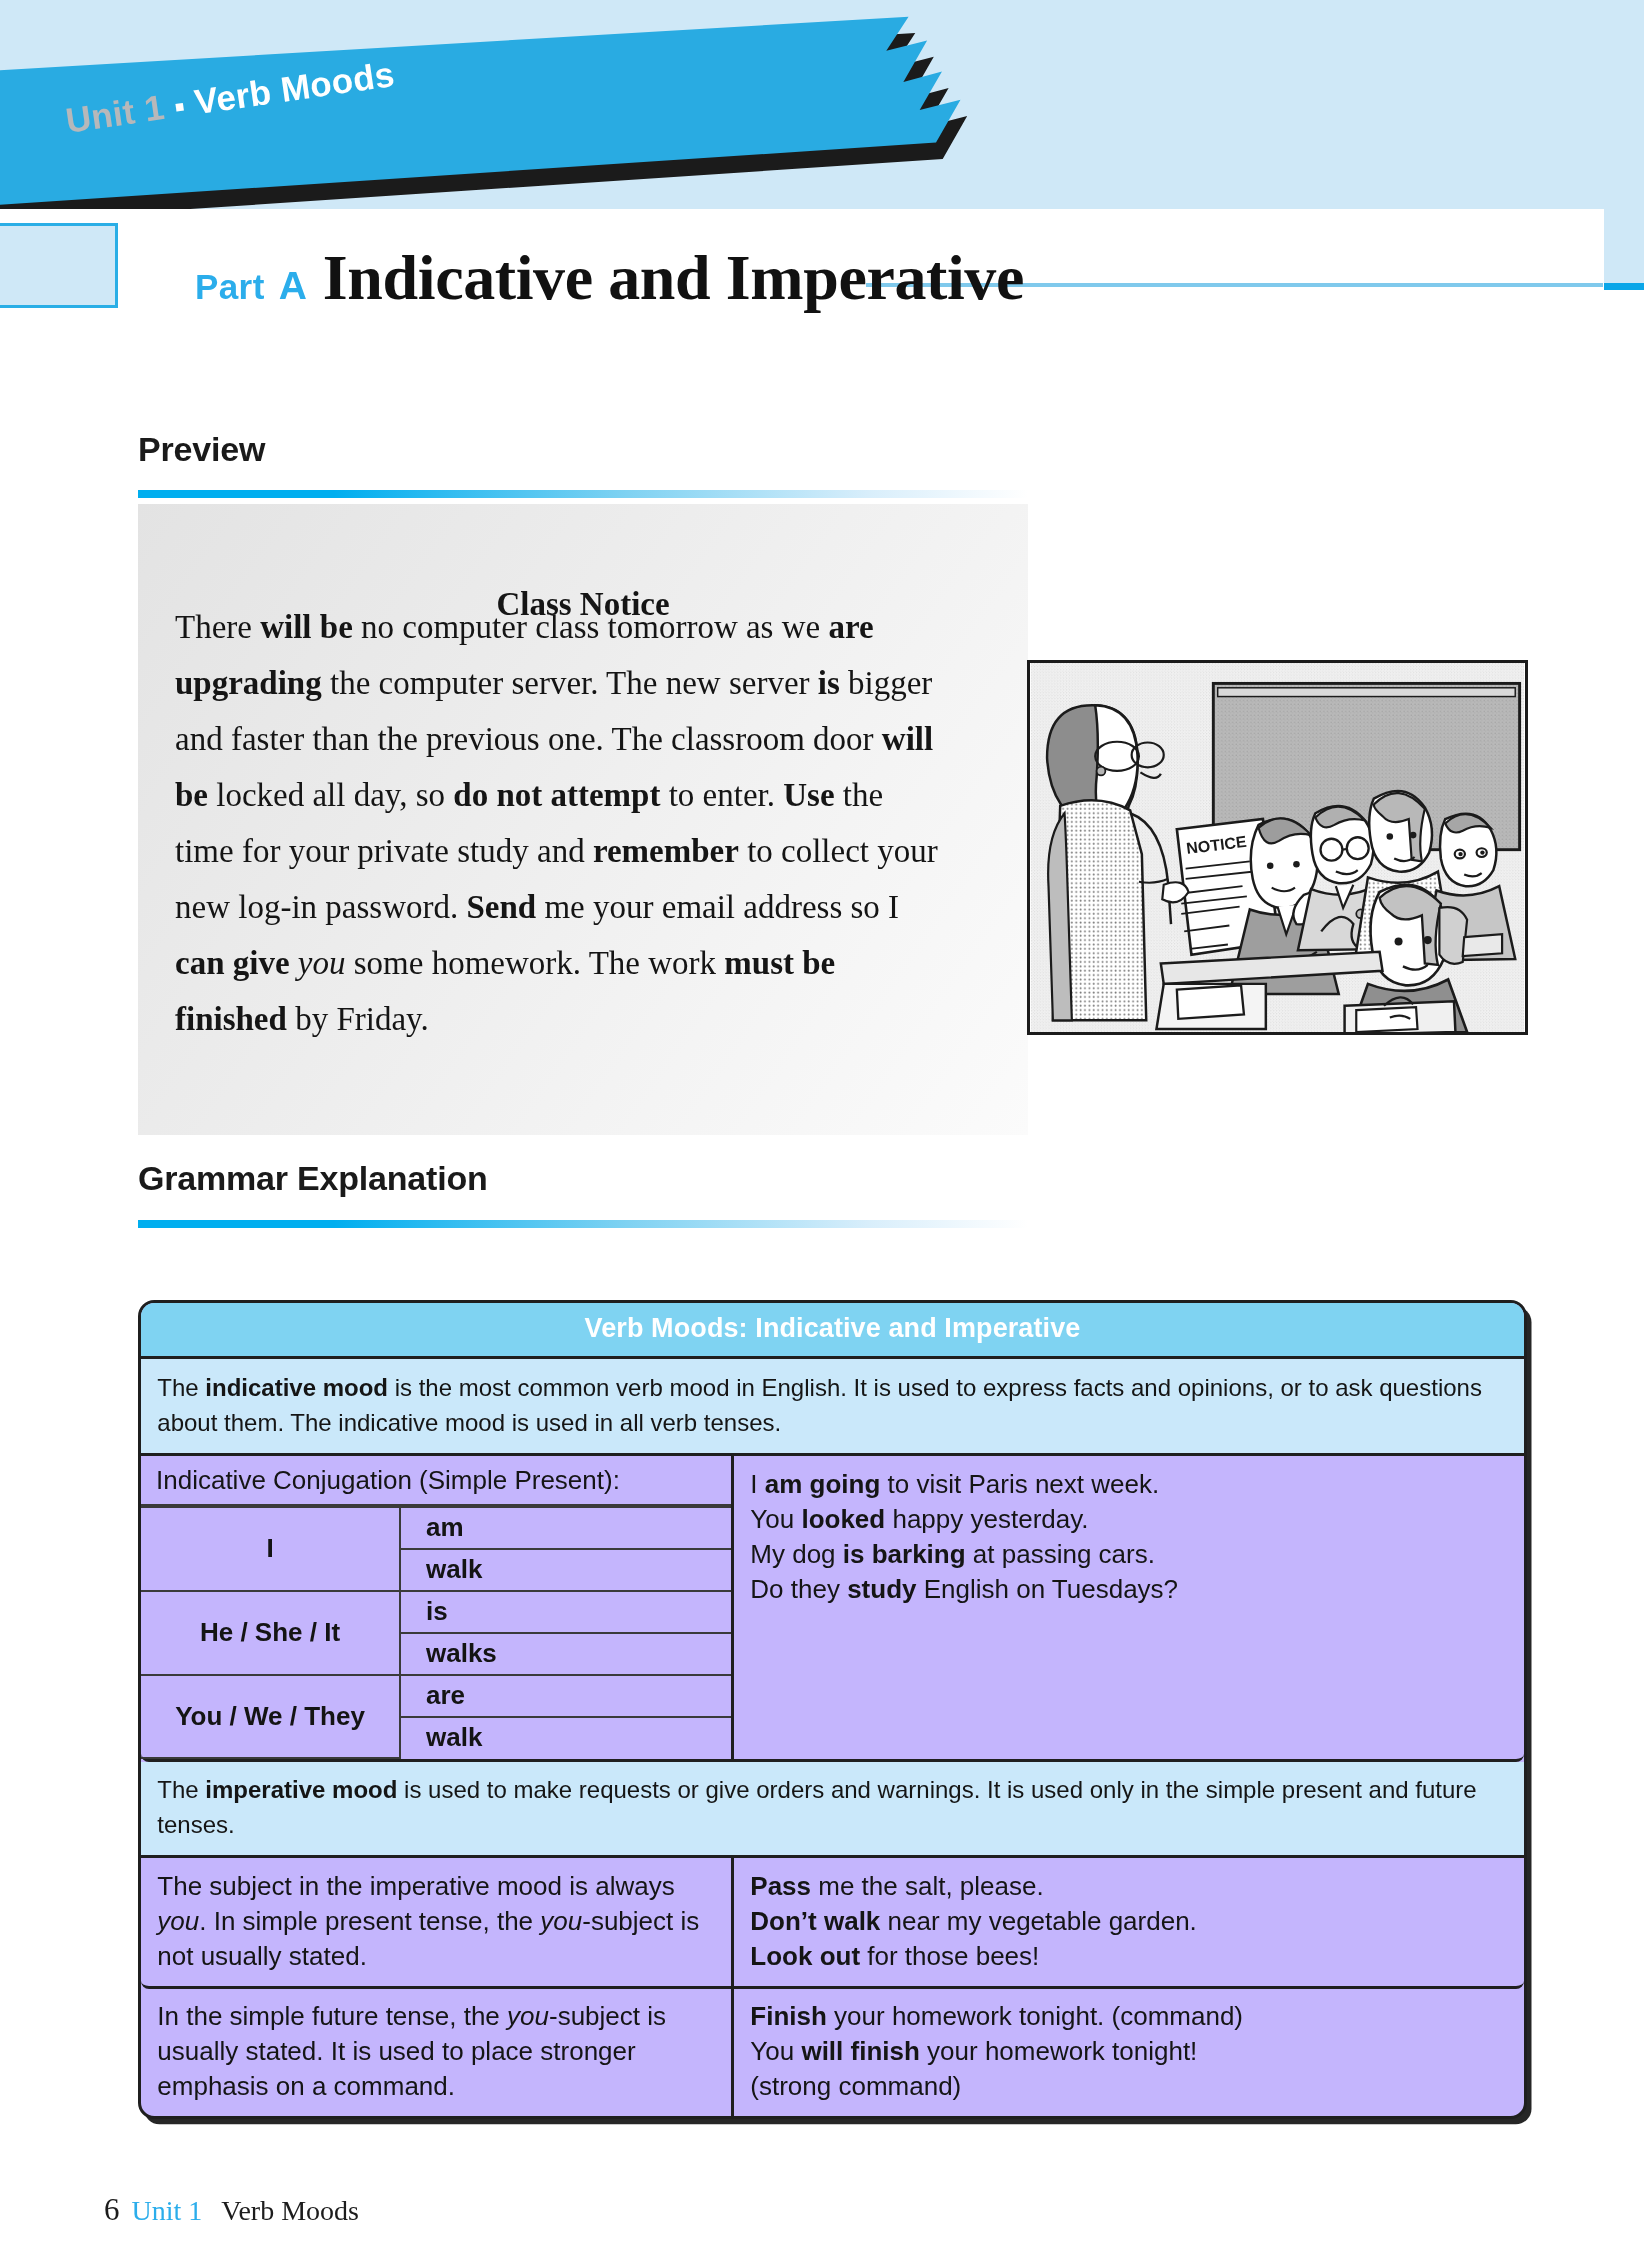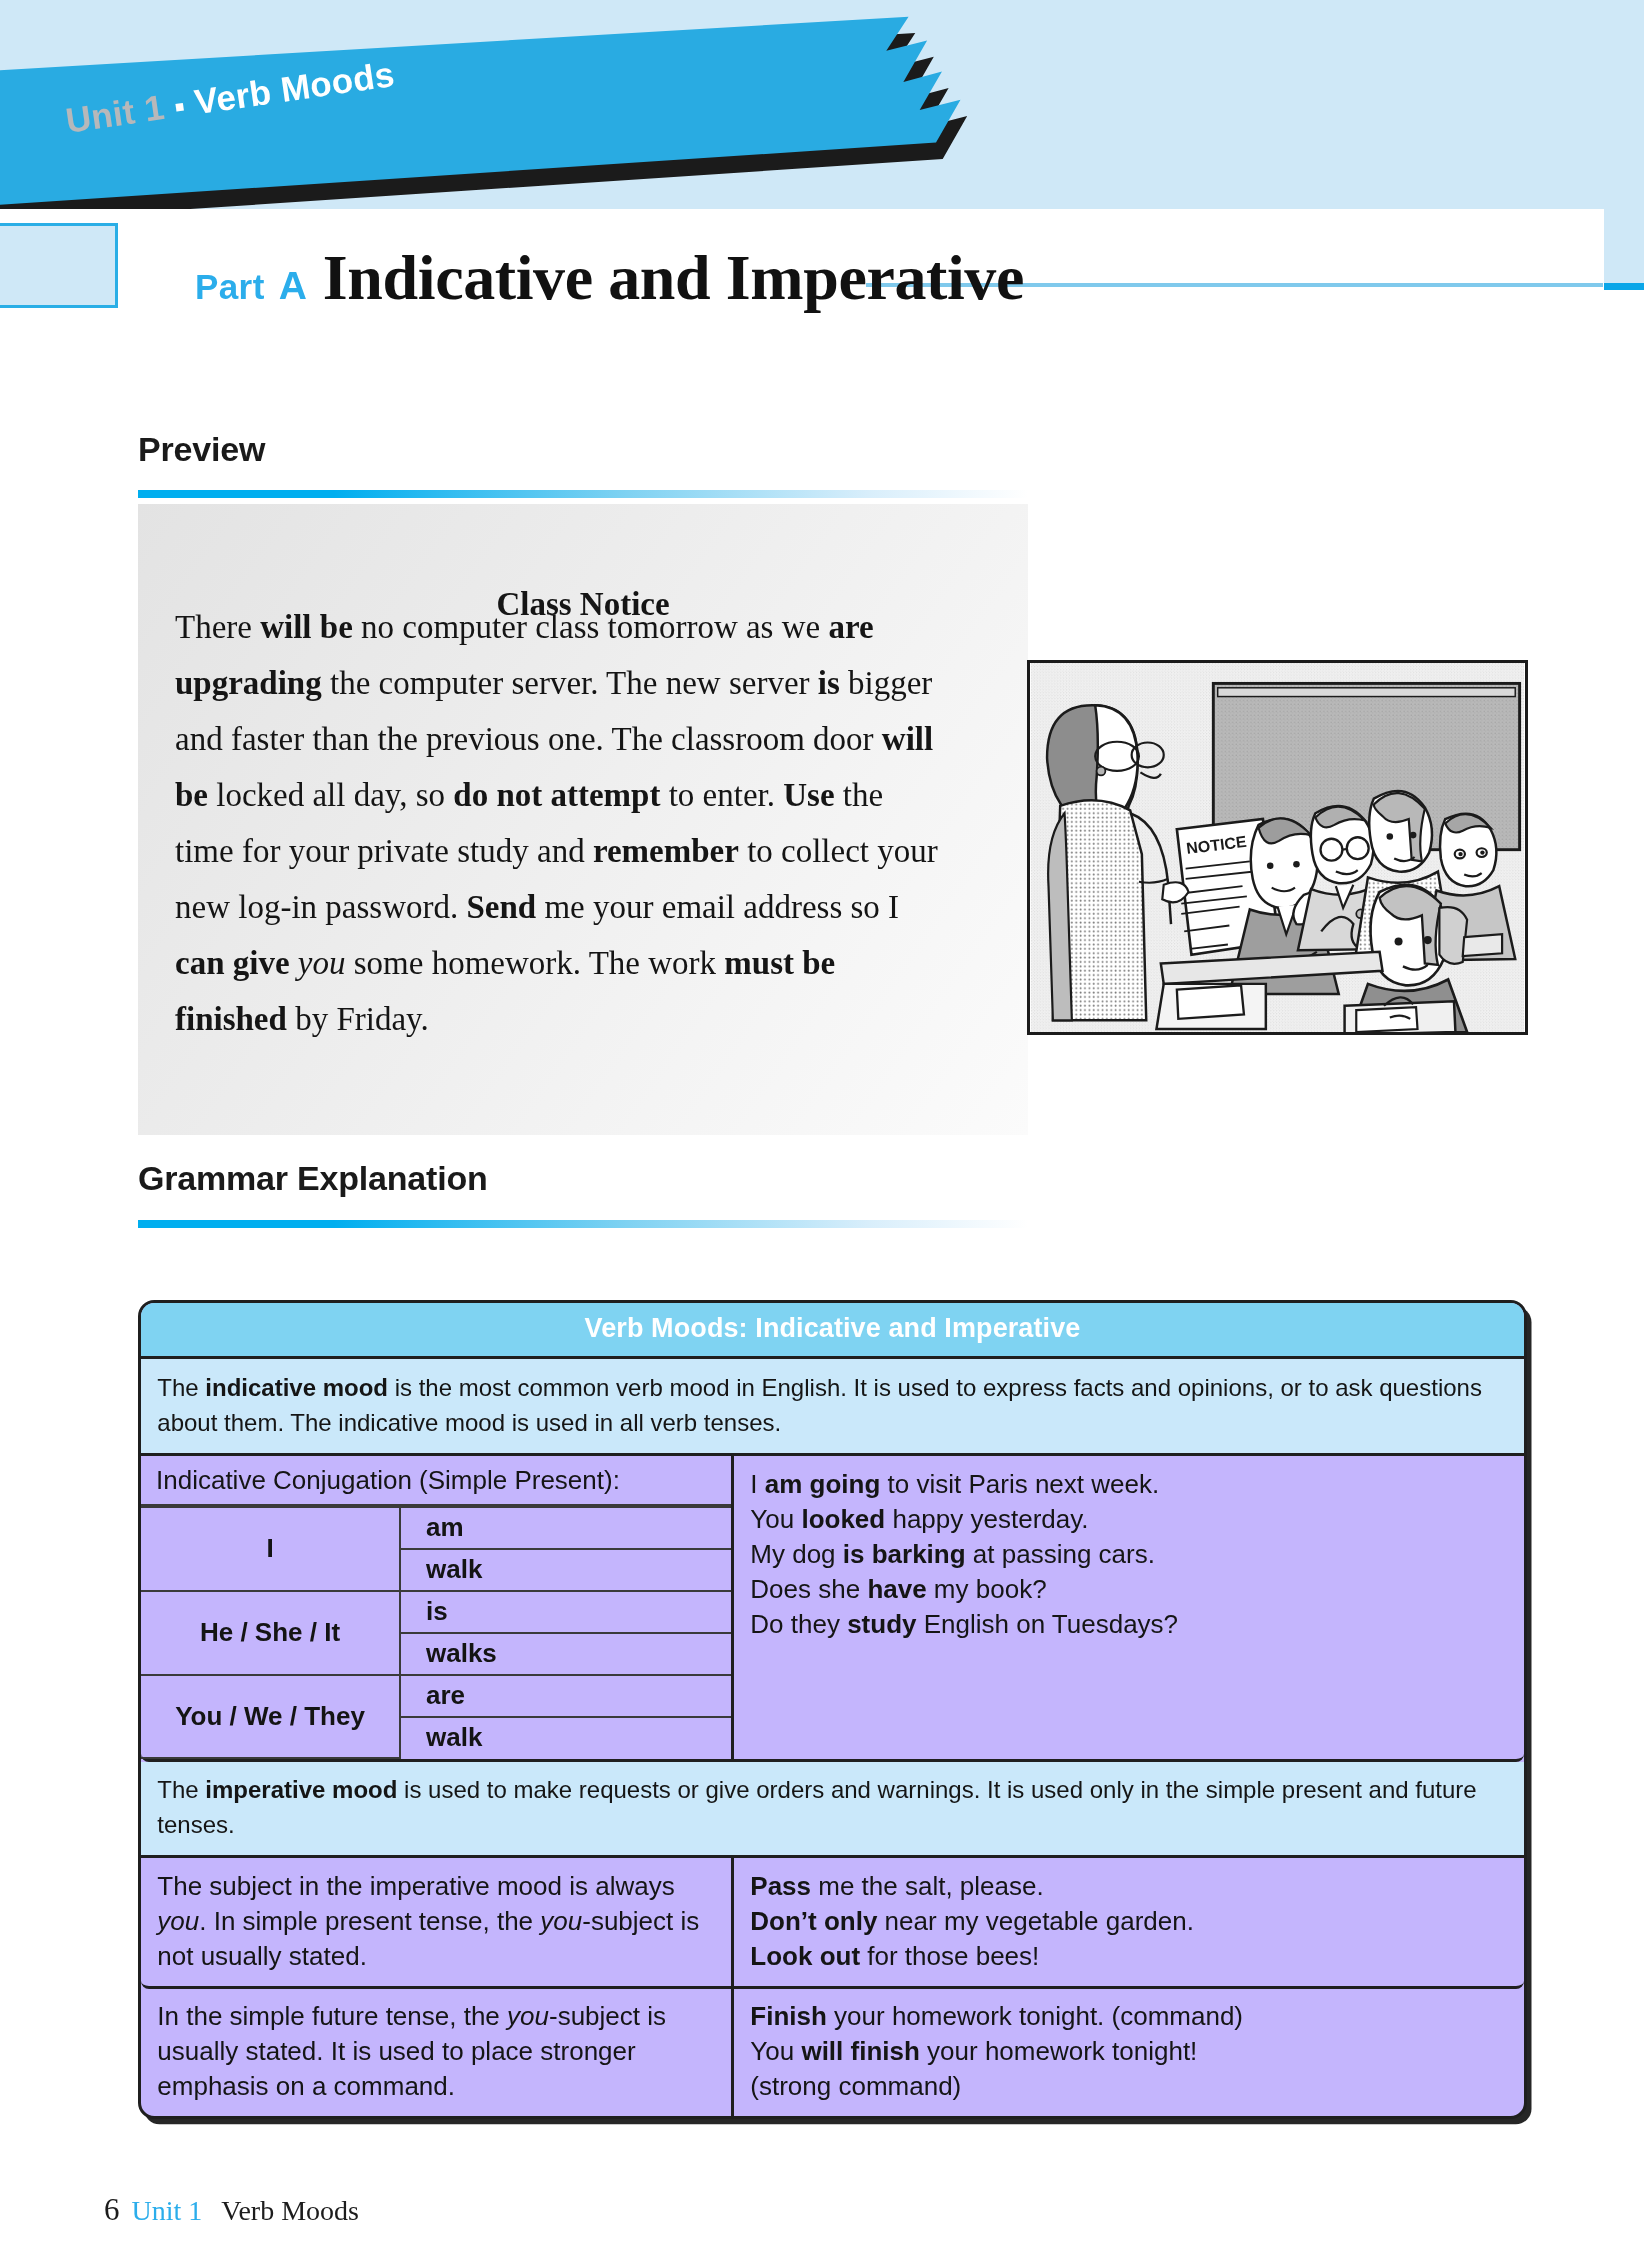--- a/index.html
+++ b/index.html
@@ -343,32 +343,31 @@
           <tr>
             <td class="conj-form">walk</td>
           </tr>
         </tbody>
       </table>
     </div>
     <div class="g-right">
       <div class="ex-line">I <b>am going</b> to visit Paris next week.</div>
       <div class="ex-line">You <b>looked</b> happy yesterday.</div>
       <div class="ex-line">My dog <b>is barking</b> at passing cars.</div>
-      <div class="ex-line">Does she <b>have</b> my book?</div>
       <div class="ex-line">Do they <b>study</b> English on Tuesdays?</div>
     </div>
   </div>
 
   <div class="g-note">The <b>imperative mood</b> is used to make requests or give orders and warnings. It is used only in the simple present and future tenses.</div>
 
   <div class="g-row g-splitrow">
     <div class="g-left exp-text">The subject in the imperative mood is always <i>you</i>. In simple present tense, the <i>you</i>-subject is not usually stated.</div>
     <div class="g-right">
       <div class="ex-line"><b>Pass</b> me the salt, please.</div>
-      <div class="ex-line"><b>Don’t only</b> near my vegetable garden.</div>
+      <div class="ex-line"><b>Don’t walk</b> near my vegetable garden.</div>
       <div class="ex-line"><b>Look out</b> for those bees!</div>
     </div>
   </div>
 
   <div class="g-row g-lastrow">
     <div class="g-left exp-text">In the simple future tense, the <i>you</i>-subject is usually stated. It is used to place stronger emphasis on a command.</div>
     <div class="g-right">
       <div class="ex-line"><b>Finish</b> your homework tonight. (command)</div>
       <div class="ex-line">You <b>will finish</b> your homework tonight!</div>
       <div class="ex-line">(strong command)</div>

